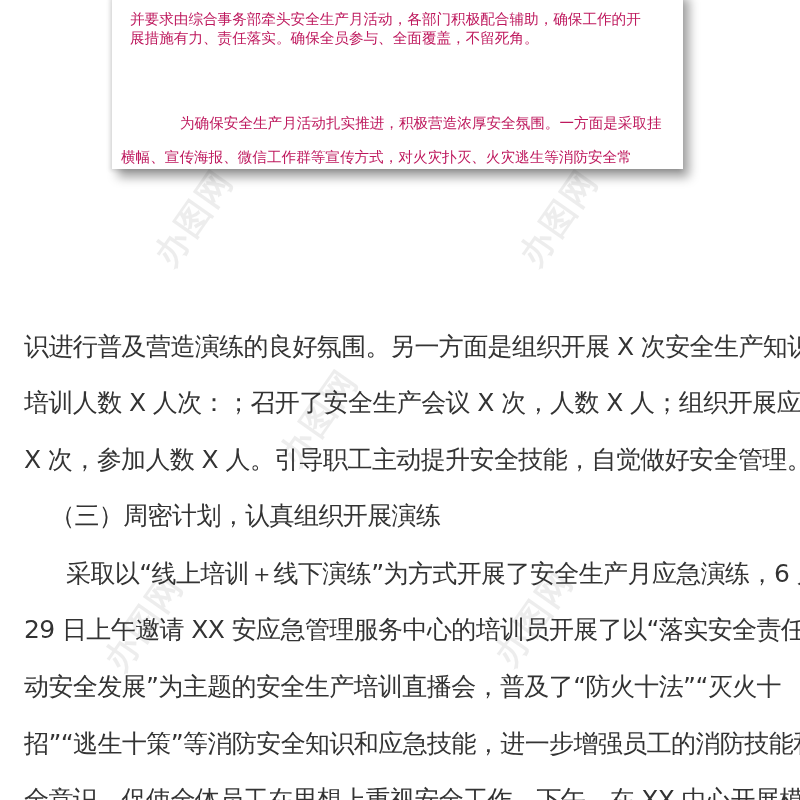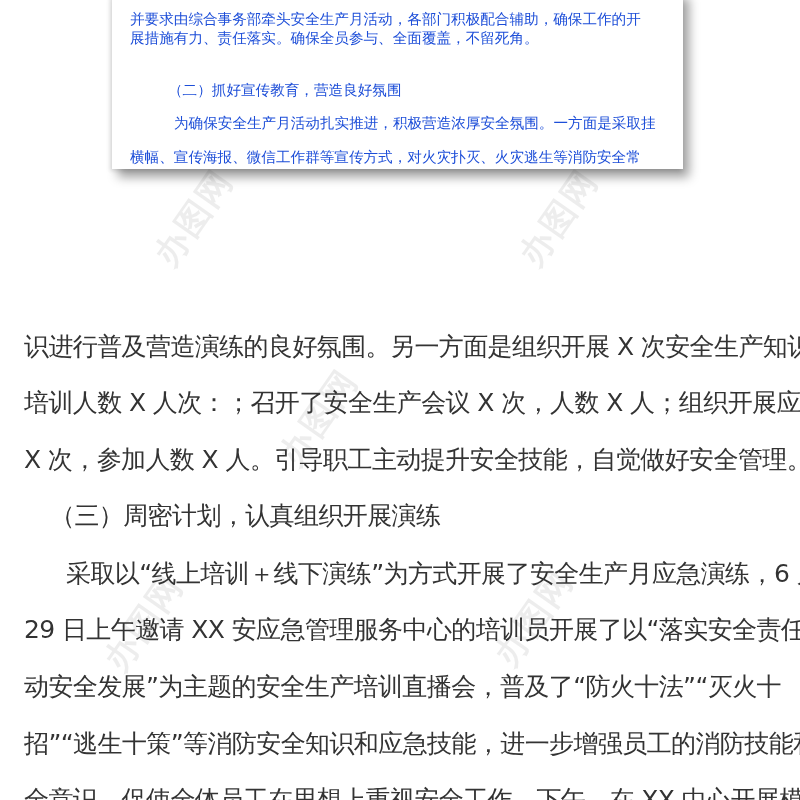--- a/index.html
+++ b/index.html
@@ -11,44 +11,43 @@
     }
     .card {
       position: absolute; left: 112px; top: -10px; width: 571px; height: 179px;
       background: #ffffff;
       box-shadow: 6px 8px 10px rgba(0,0,0,0.38), -2px 2px 4px rgba(0,0,0,0.12);
       z-index: 2;
     }
     .card-line {
       position: absolute; left: 0; width: 571px;
       font-size: 14.6px; line-height: 20px; white-space: nowrap;
-      color: #1d4ed8; letter-spacing: 0px;
+      color: #be185d; letter-spacing: 0px;
     }
     .doc-line {
       position: absolute; left: 0; width: 800px;
       font-size: 25px; line-height: 32px; white-space: nowrap;
       color: #333333; letter-spacing: -0.6px;
       z-index: 2;
     }
     .watermark {
       position: absolute; font-size: 34px; color: rgba(0,0,0,0.07);
       transform: rotate(-55deg); white-space: nowrap; z-index: 1;
       font-family: "DejaVu Sans", sans-serif; font-weight: bold;
       letter-spacing: 2px;
     }
   </style>
 </head>
 <body>
 
 <div class="card">
   <div class="card-line" style="top:19px; left:18px;">并要求由综合事务部牵头安全生产月活动，各部门积极配合辅助，确保工作的开</div>
   <div class="card-line" style="top:38px; left:18px;">展措施有力、责任落实。确保全员参与、全面覆盖，不留死角。</div>
-  <div class="card-line" style="top:90px; left:56px;">（二）抓好宣传教育，营造良好氛围</div>
-  <div class="card-line" style="top:123px; left:62px;">为确保安全生产月活动扎实推进，积极营造浓厚安全氛围。一方面是采取挂</div>
-  <div class="card-line" style="top:157px; left:18px;">横幅、宣传海报、微信工作群等宣传方式，对火灾扑灭、火灾逃生等消防安全常</div>
+  <div class="card-line" style="top:123px; left:68px;">为确保安全生产月活动扎实推进，积极营造浓厚安全氛围。一方面是采取挂</div>
+  <div class="card-line" style="top:157px; left:9px;">横幅、宣传海报、微信工作群等宣传方式，对火灾扑灭、火灾逃生等消防安全常</div>
 </div>
 
 <div class="watermark" style="left:140px; top:195px;">办图网</div>
 <div class="watermark" style="left:505px; top:195px;">办图网</div>
 <div class="watermark" style="left:265px; top:395px;">办图网</div>
 <div class="watermark" style="left:90px; top:600px;">办图网</div>
 <div class="watermark" style="left:480px; top:595px;">办图网</div>
 
 <div class="doc-line" style="top:331px; left:24px;">识进行普及营造演练的良好氛围。另一方面是组织开展 X 次安全生产知识培训，</div>
 <div class="doc-line" style="top:387px; left:24px;">培训人数 X 人次：；召开了安全生产会议 X 次，人数 X 人；组织开展应急演练</div>

